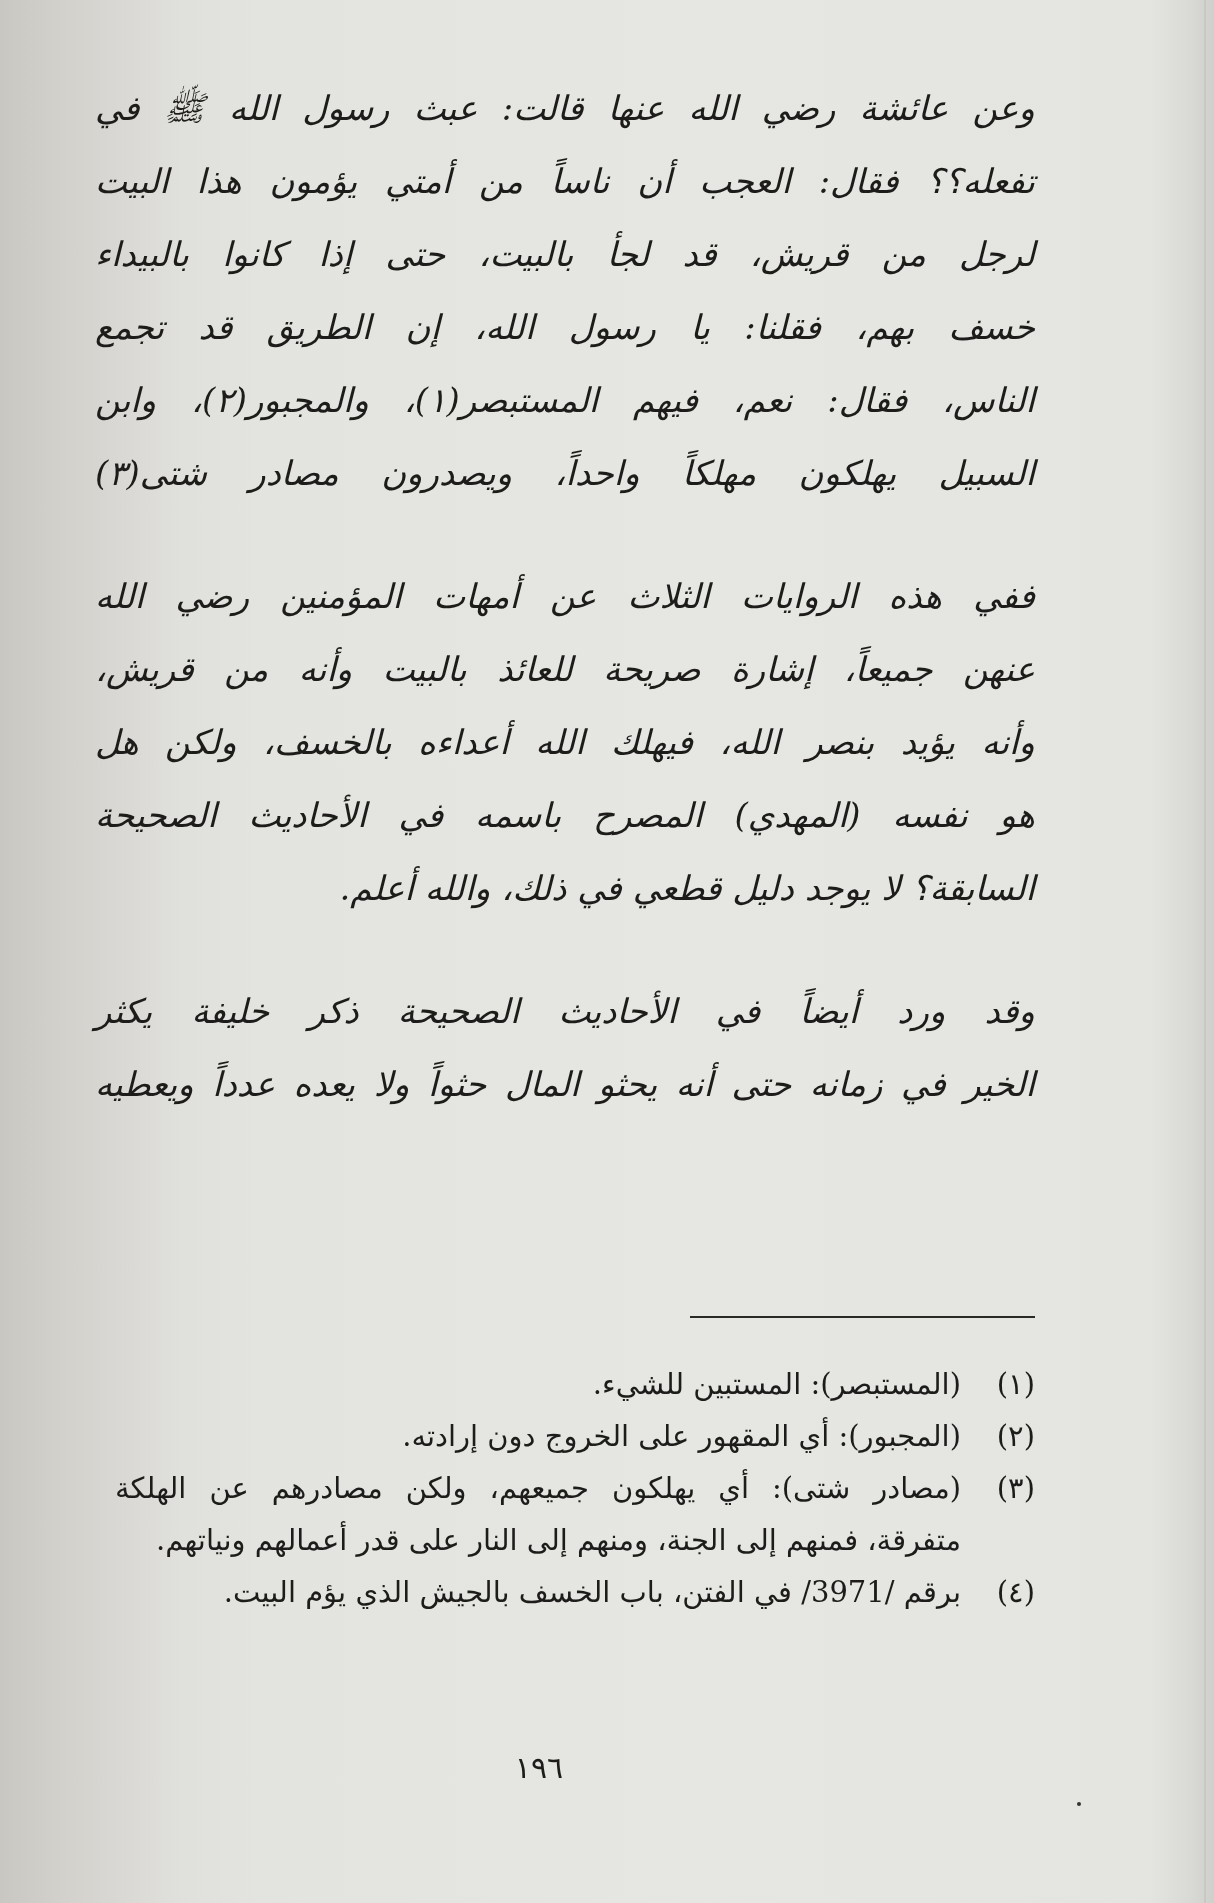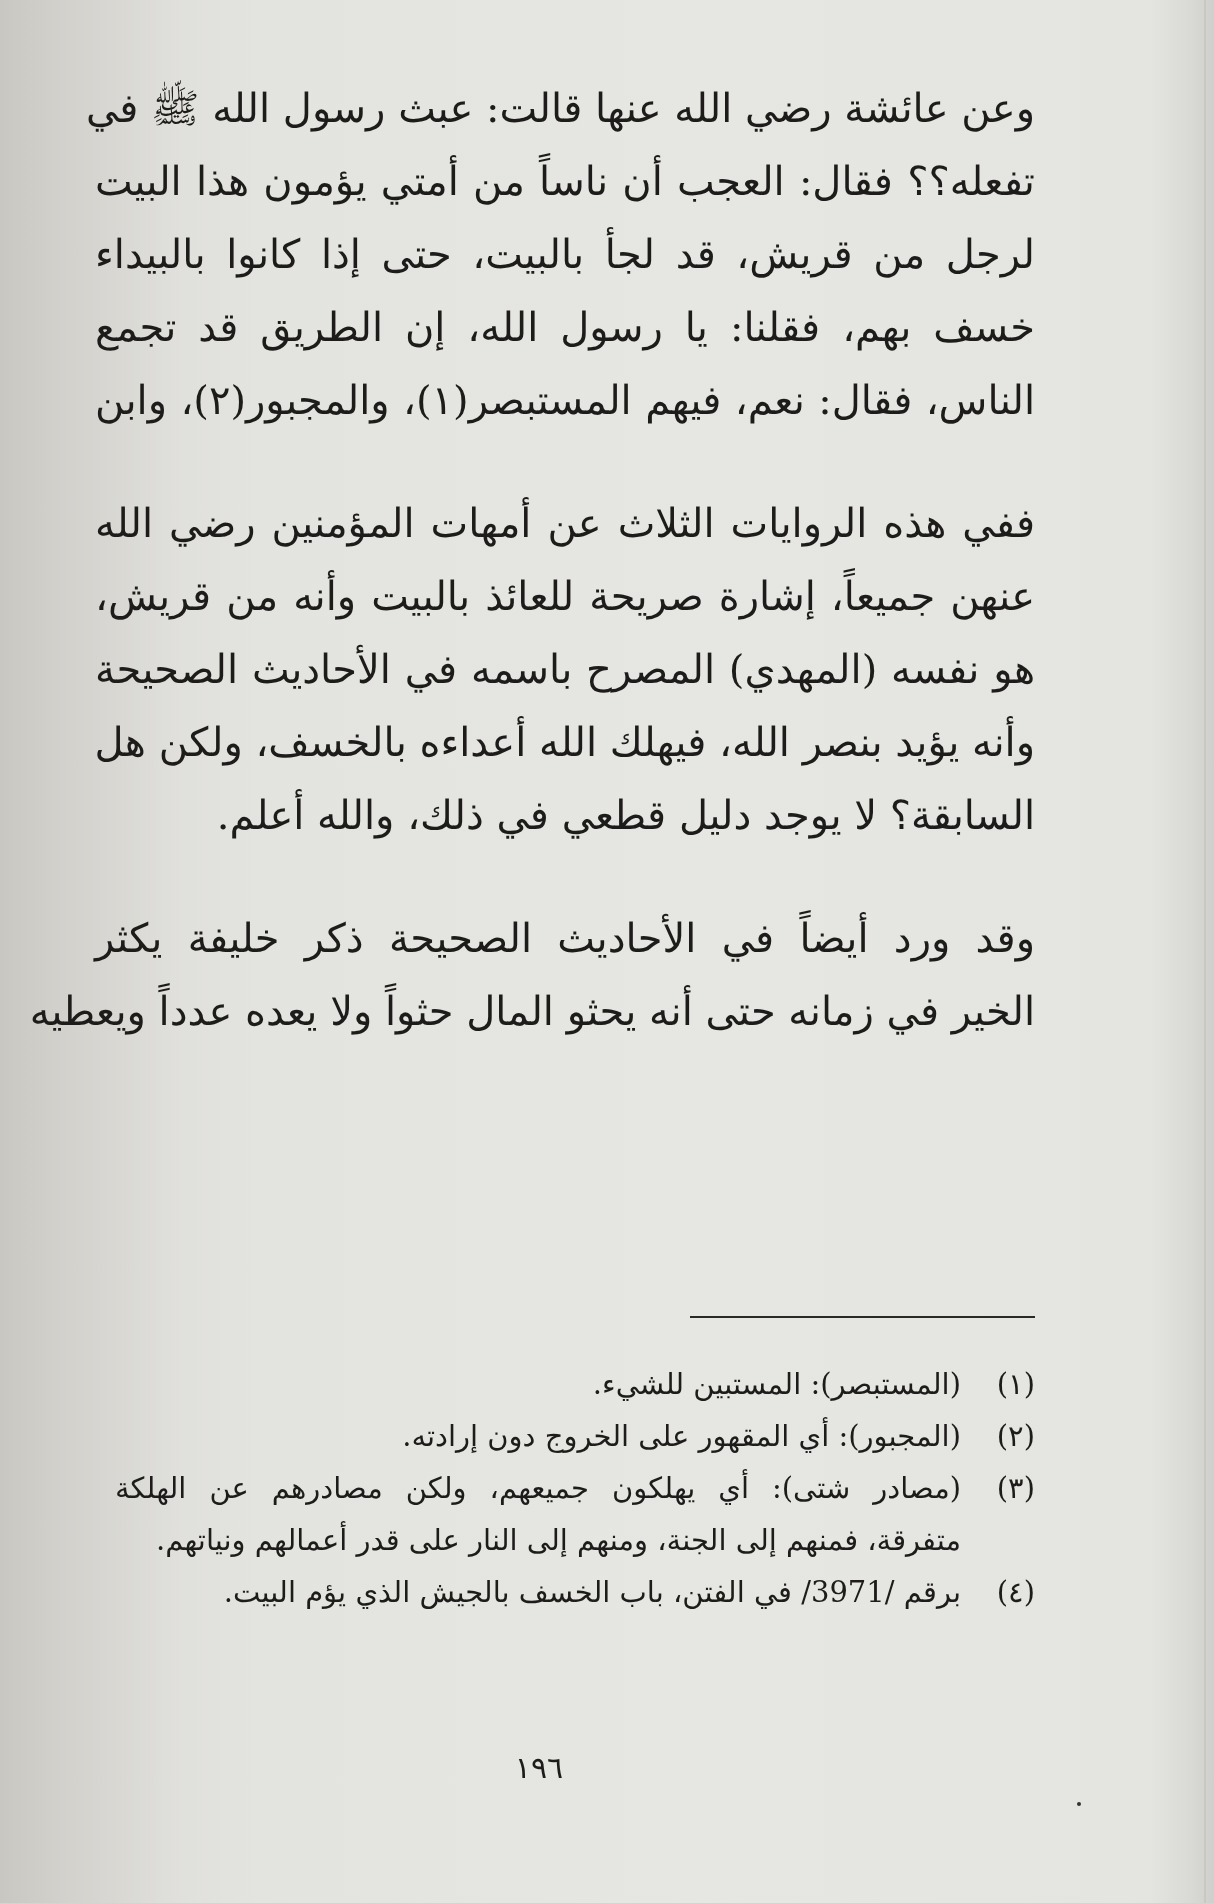--- a/index.html
+++ b/index.html
@@ -31,26 +31,27 @@
     .page {
       position: absolute;
       left: 95px;
       top: 72px;
       width: 940px;
       direction: rtl;
       text-align: justify;
       text-align-last: right;
     }
     .body-line {
-      font-size: 40px;
+      font-size: 34px;
       line-height: 73px;
       height: 73px;
       white-space: nowrap;
       text-align-last: justify;
       text-align: justify;
+      font-style: italic;
     }
     .body-line.last {
       text-align-last: right;
     }
     .para-gap {
       height: 50px;
     }
     .rule {
       position: absolute;
       left: 690px;
@@ -112,28 +113,29 @@
 <div class="right-edge"></div>
 
 <div class="page">
 
   <div>
     <div class="body-line">وعن عائشة رضي الله عنها قالت: عبث رسول الله ﷺ في</div>
     <div class="body-line">تفعله؟؟ فقال: العجب أن ناساً من أمتي يؤمون هذا البيت</div>
     <div class="body-line">لرجل من قريش، قد لجأ بالبيت، حتى إذا كانوا بالبيداء</div>
     <div class="body-line">خسف بهم، فقلنا: يا رسول الله، إن الطريق قد تجمع</div>
     <div class="body-line">الناس، فقال: نعم، فيهم المستبصر(١)، والمجبور(٢)، وابن</div>
+    <div class="body-line">السبيل يهلكون مهلكاً واحداً، ويصدرون مصادر شتى(٣)</div>
   </div>
   <div class="para-gap"></div>
 
   <div>
     <div class="body-line">ففي هذه الروايات الثلاث عن أمهات المؤمنين رضي الله</div>
     <div class="body-line">عنهن جميعاً، إشارة صريحة للعائذ بالبيت وأنه من قريش،</div>
+    <div class="body-line">وأنه يؤيد بنصر الله، فيهلك الله أعداءه بالخسف، ولكن هل</div>
     <div class="body-line">هو نفسه (المهدي) المصرح باسمه في الأحاديث الصحيحة</div>
-    <div class="body-line">وأنه يؤيد بنصر الله، فيهلك الله أعداءه بالخسف، ولكن هل</div>
     <div class="body-line last">السابقة؟ لا يوجد دليل قطعي في ذلك، والله أعلم.</div>
   </div>
   <div class="para-gap"></div>
 
   <div>
     <div class="body-line">وقد ورد أيضاً في الأحاديث الصحيحة ذكر خليفة يكثر</div>
     <div class="body-line">الخير في زمانه حتى أنه يحثو المال حثواً ولا يعده عدداً ويعطيه</div>
   </div>
 </div>
 

